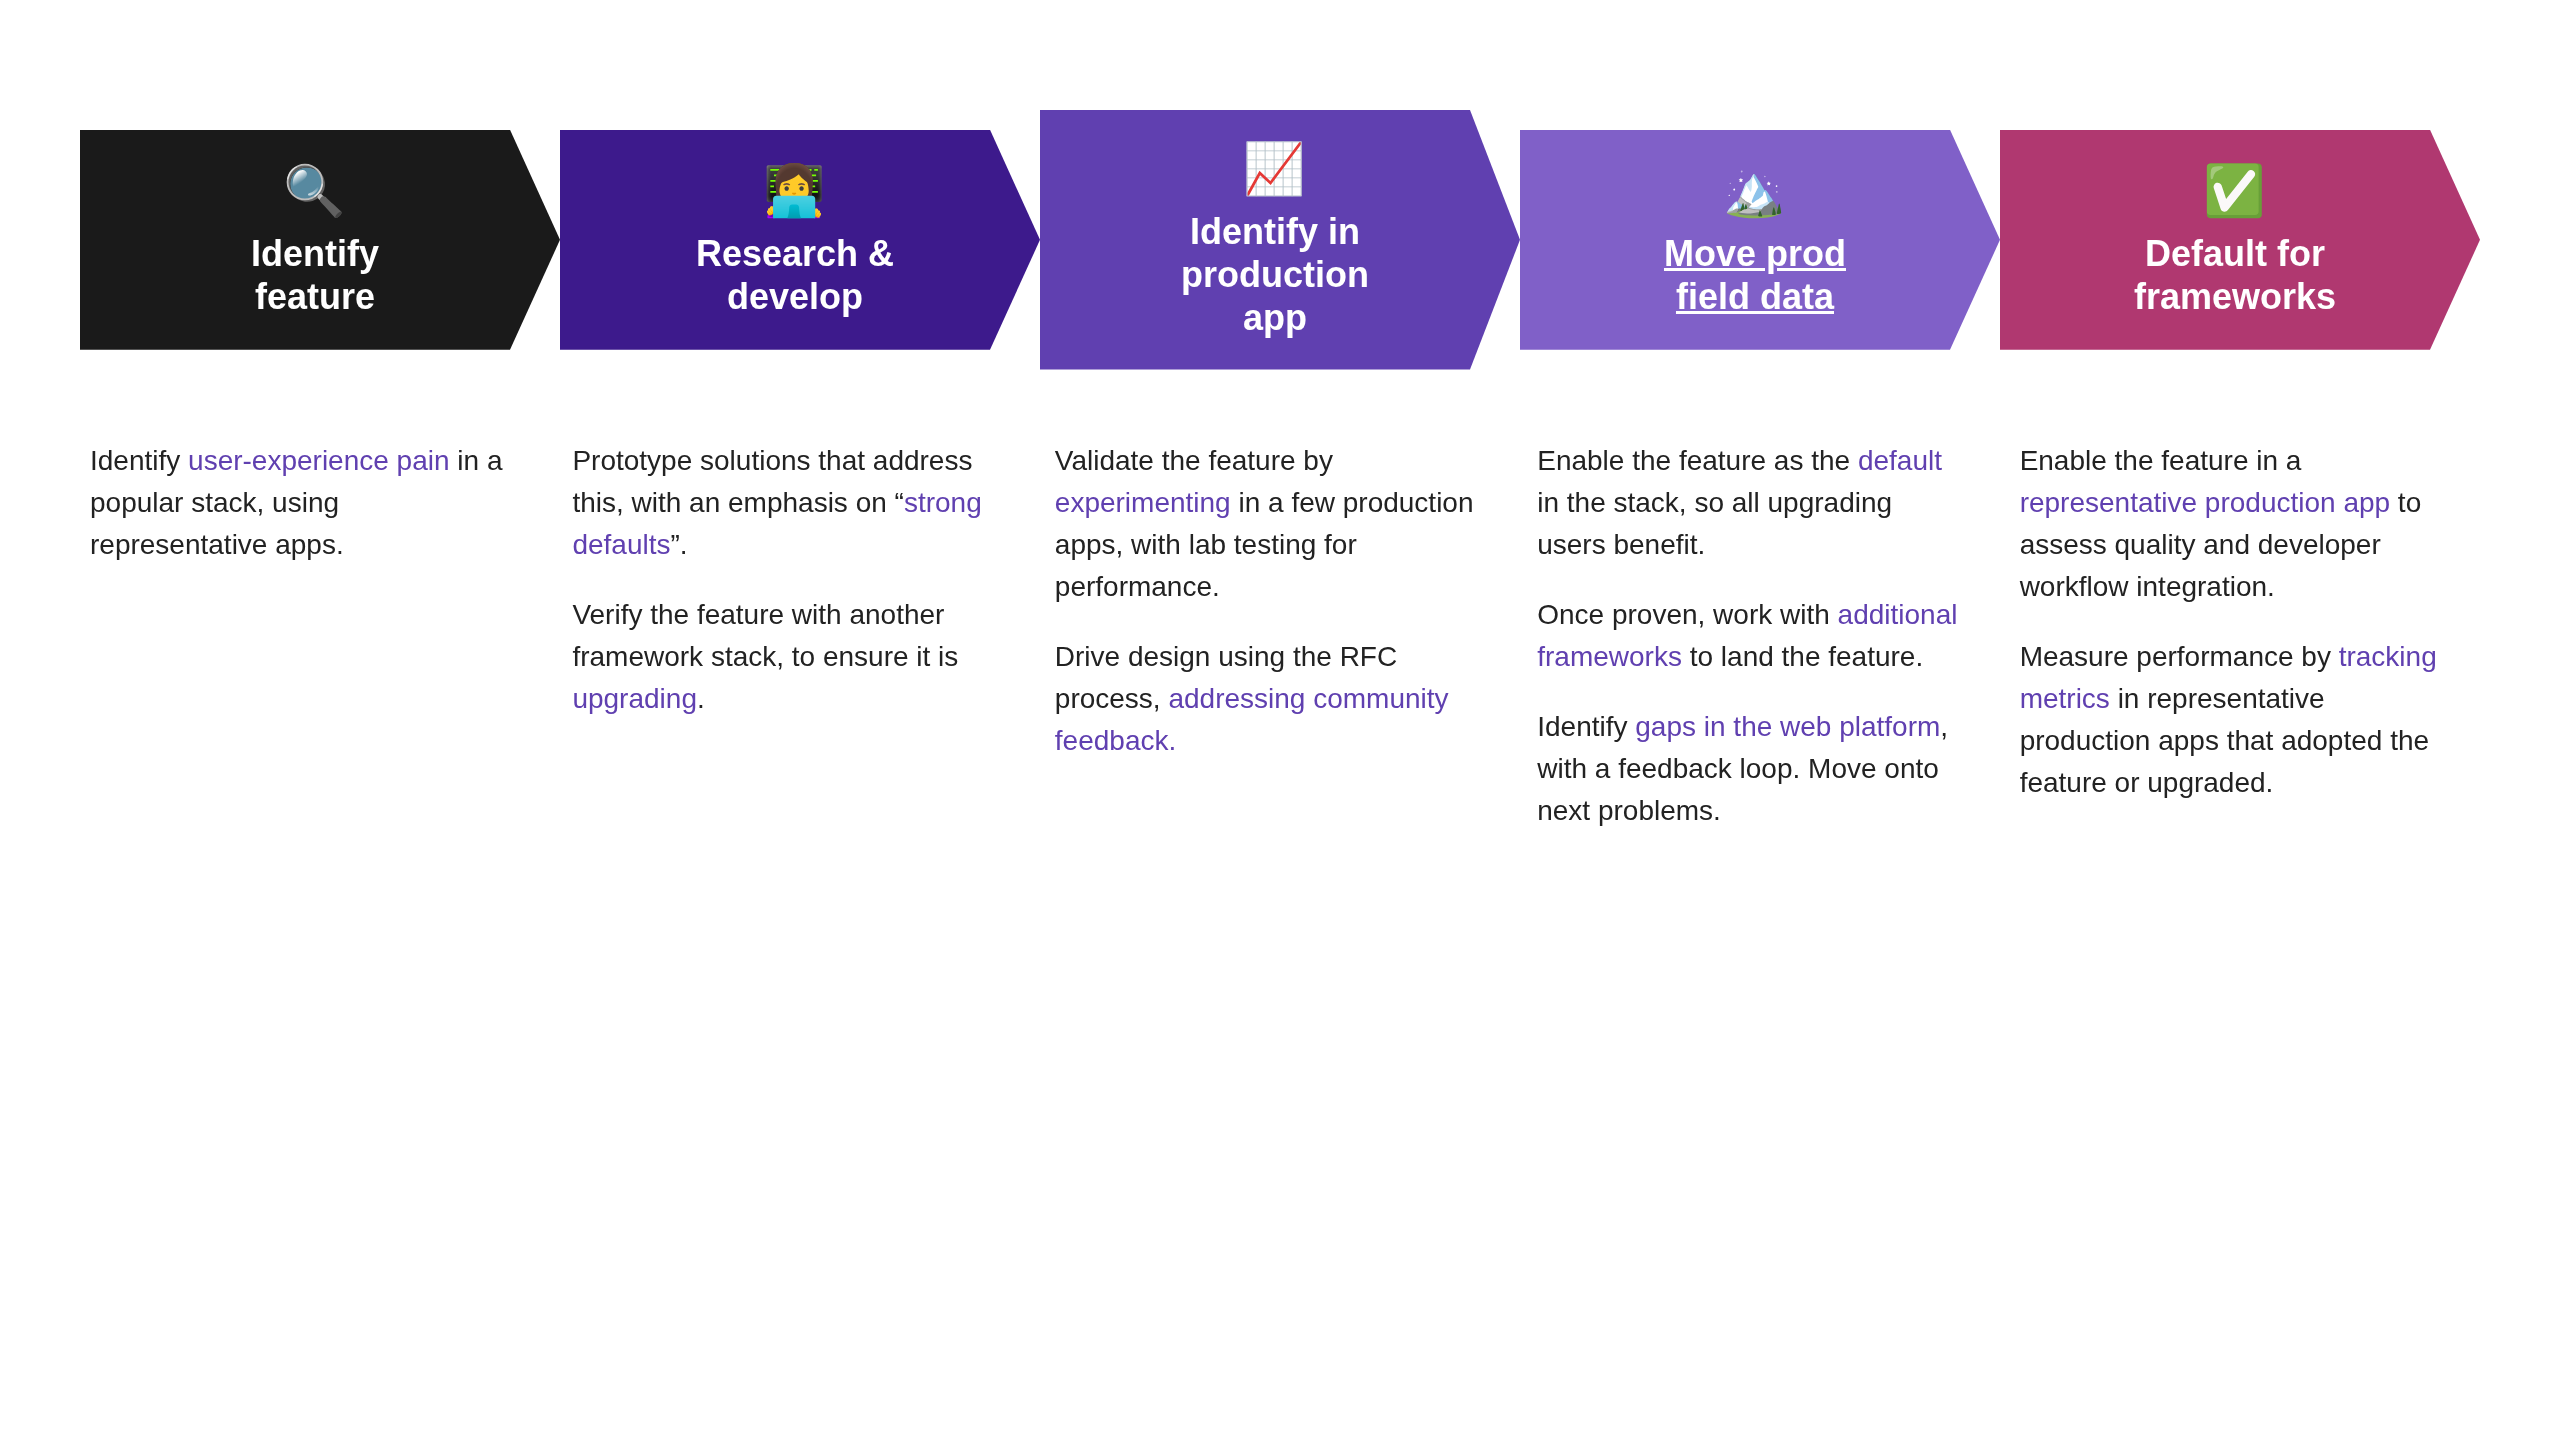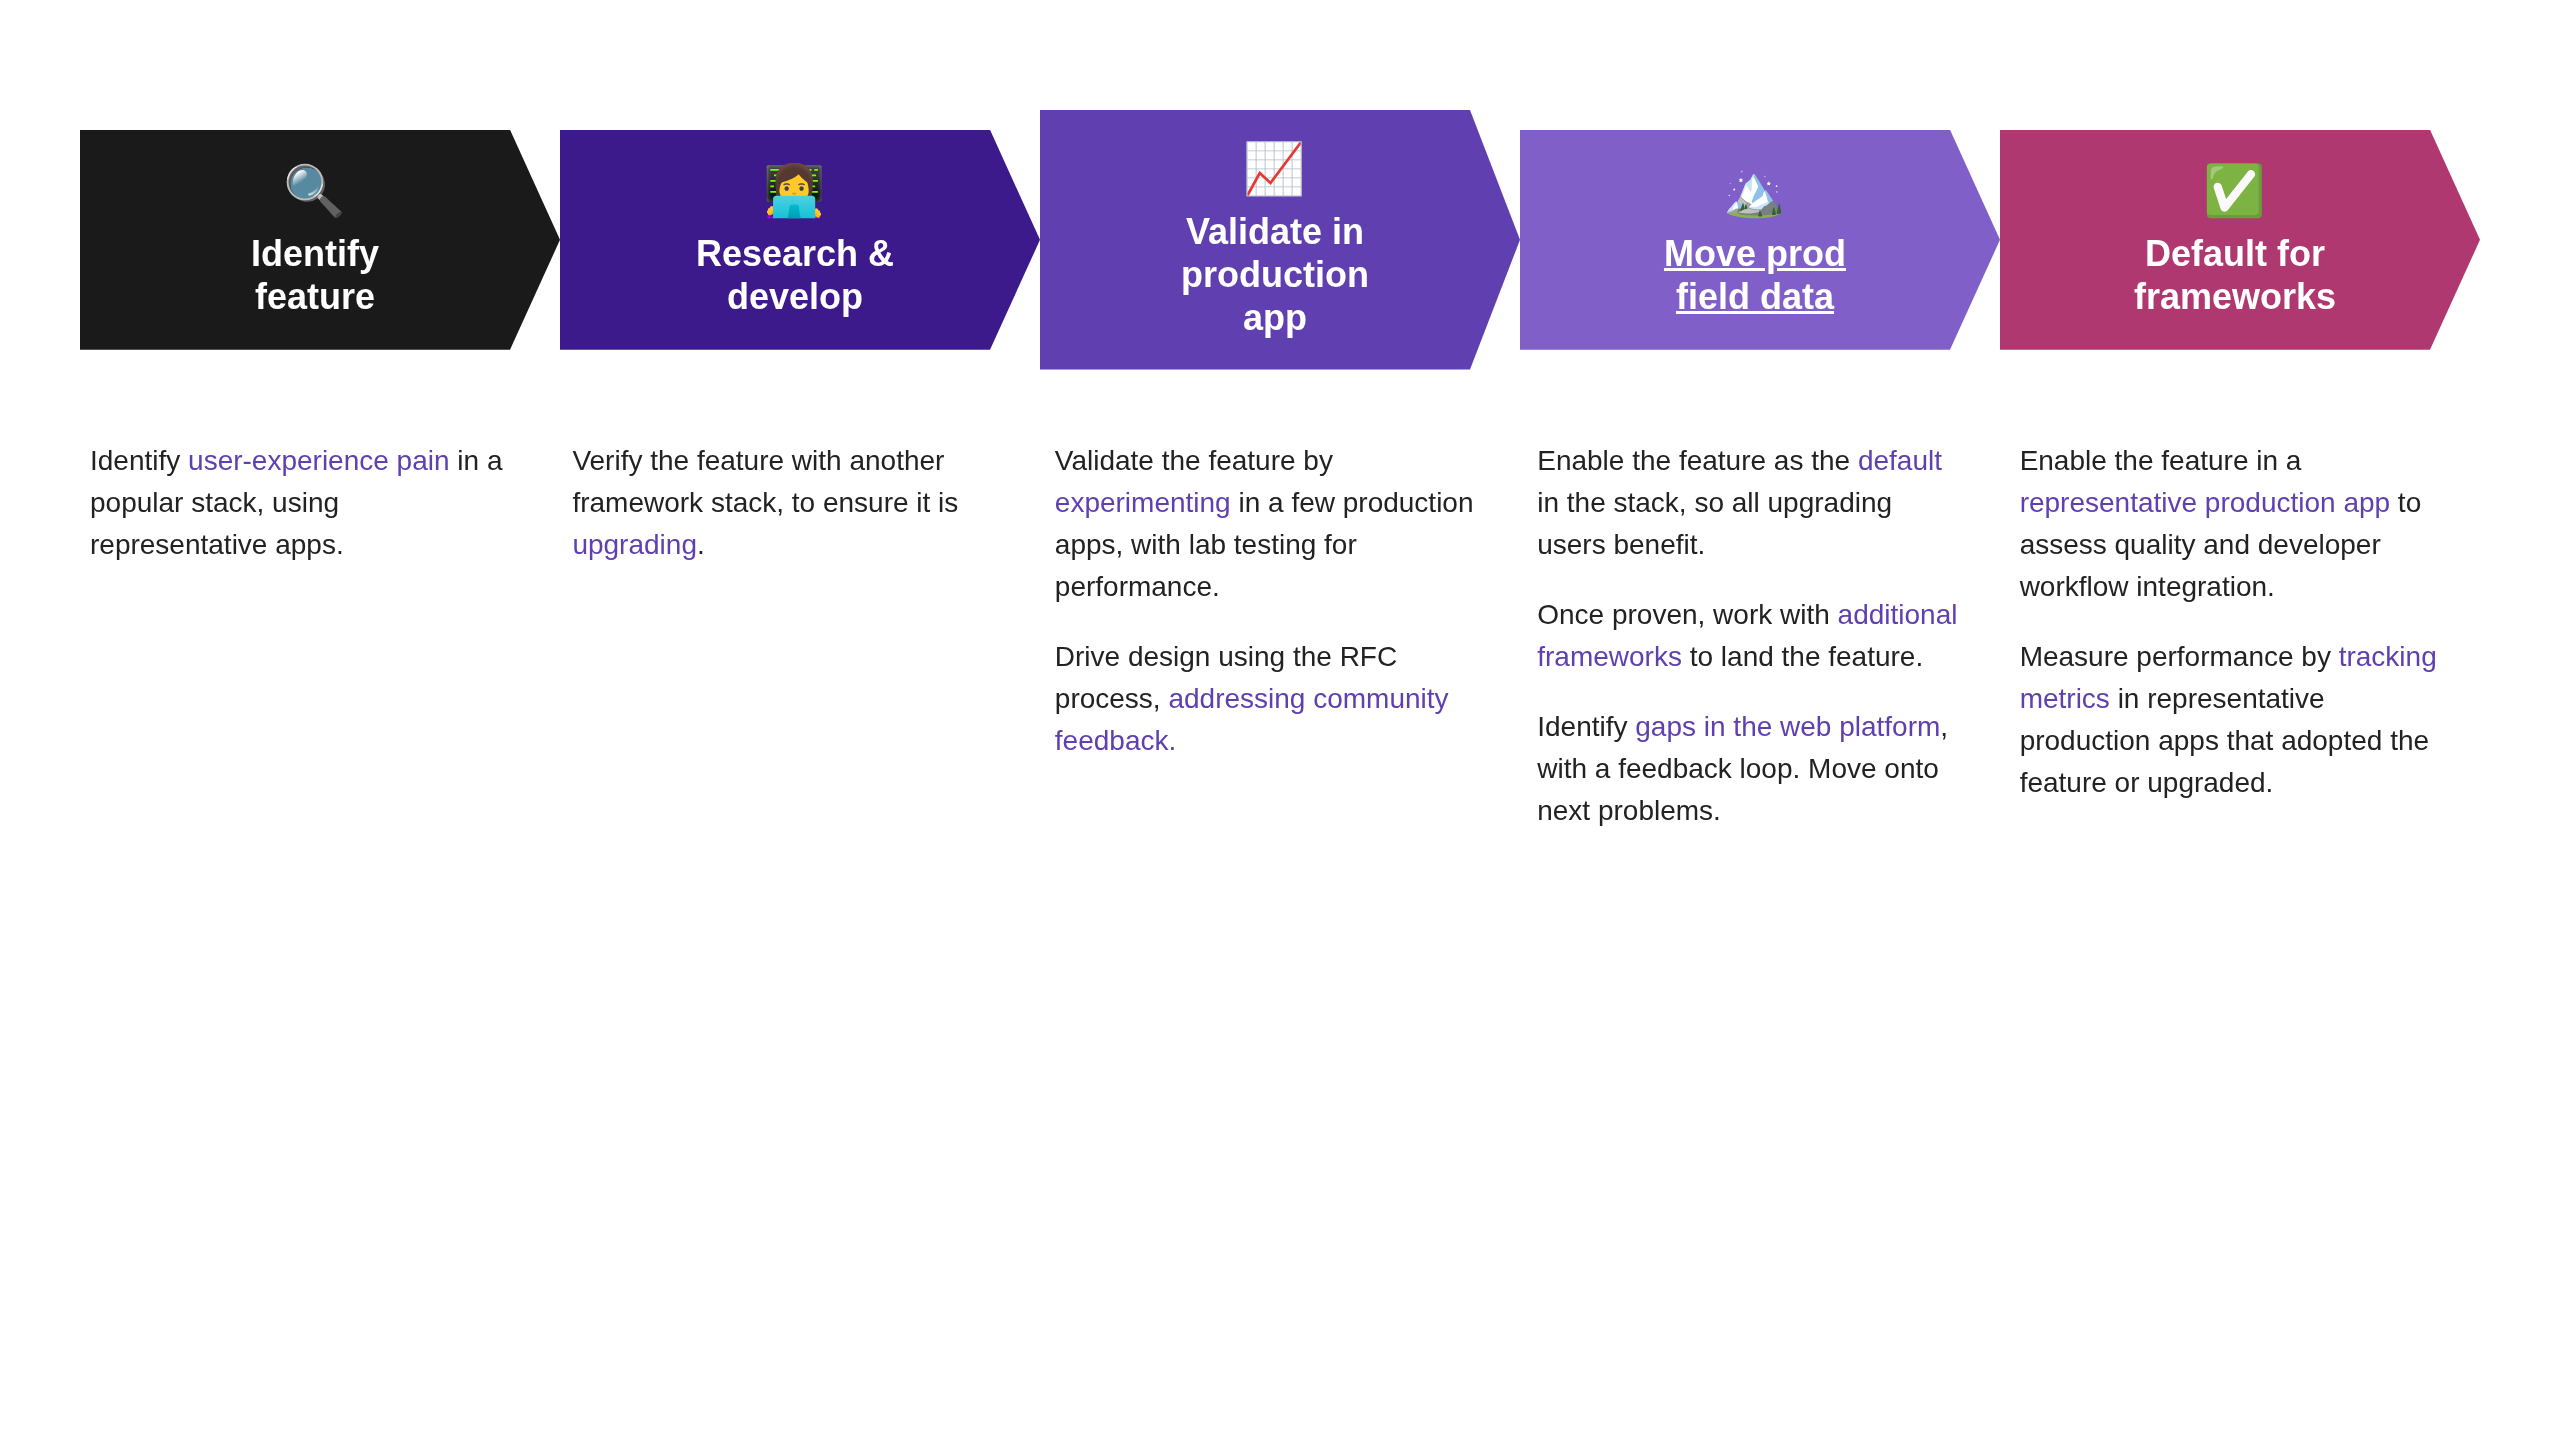--- a/index.html
+++ b/index.html
@@ -112,21 +112,21 @@
     <div class="chevron-container">
       <div class="chevron chevron-dark-purple">
         <span class="chevron-icon">👩‍💻</span>
         <span class="chevron-title" style="white-space: pre-line;">Research &amp;
 develop</span>
       </div>
     </div>
     <div class="chevron-container">
       <div class="chevron chevron-medium-purple">
         <span class="chevron-icon">📈</span>
-        <span class="chevron-title" style="white-space: pre-line;">Validate in
+        <span class="chevron-title" style="white-space: pre-line;">Identify in
 production
 app</span>
       </div>
     </div>
     <div class="chevron-container">
       <div class="chevron chevron-light-purple">
         <span class="chevron-icon">🏔️</span>
         <span class="chevron-title" style="white-space: pre-line; text-decoration: underline;">Move prod
 field data</span>
       </div>
@@ -138,20 +138,21 @@
 frameworks</span>
       </div>
     </div>
   </div>
 
 <div class="content-row">
 <div class="content-col">
       <p>Identify <span class="link-purple">user-experience pain</span> in a popular stack, using representative apps.</p>
     </div>
     <div class="content-col">
+      <p>Prototype solutions that address this, with an emphasis on “<span class="link-purple">strong defaults</span>”.</p>
       <p>Verify the feature with another framework stack, to ensure it is <span class="link-purple">upgrading</span>.</p>
     </div>
     <div class="content-col">
       <p>Validate the feature by <span class="link-purple">experimenting</span> in a few production apps, with lab testing for performance.</p>
       <p>Drive design using the RFC process, <span class="link-purple">addressing community feedback.</span></p>
     </div>
     <div class="content-col">
       <p>Enable the feature as the <span class="link-purple">default</span> in the stack, so all upgrading users benefit.</p>
       <p>Once proven, work with <span class="link-purple">additional frameworks</span> to land the feature.</p>
       <p>Identify <span class="link-purple">gaps in the web platform</span>, with a feedback loop. Move onto next problems.</p>

